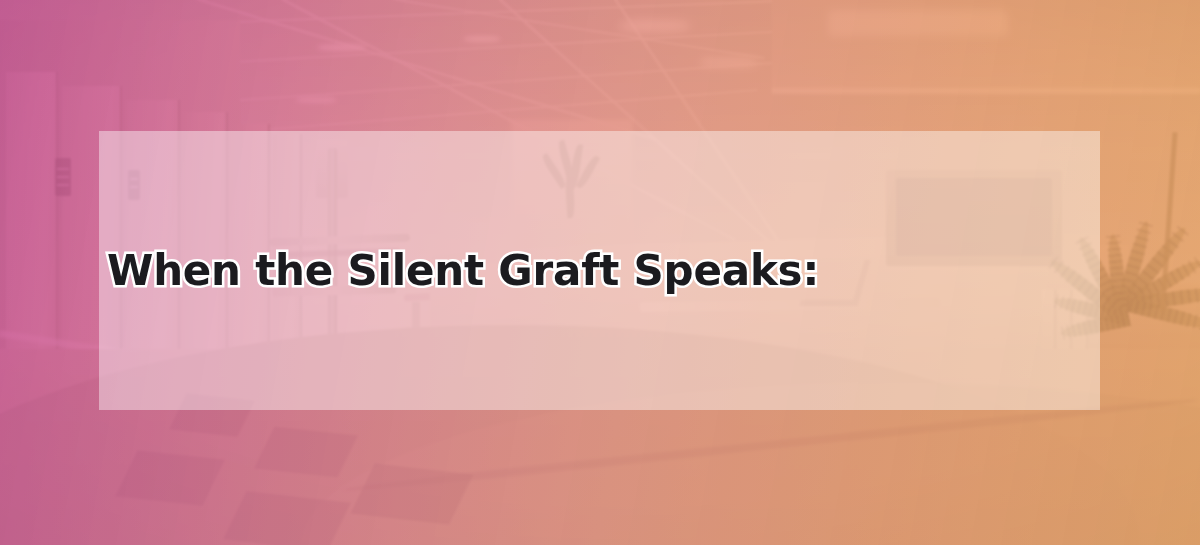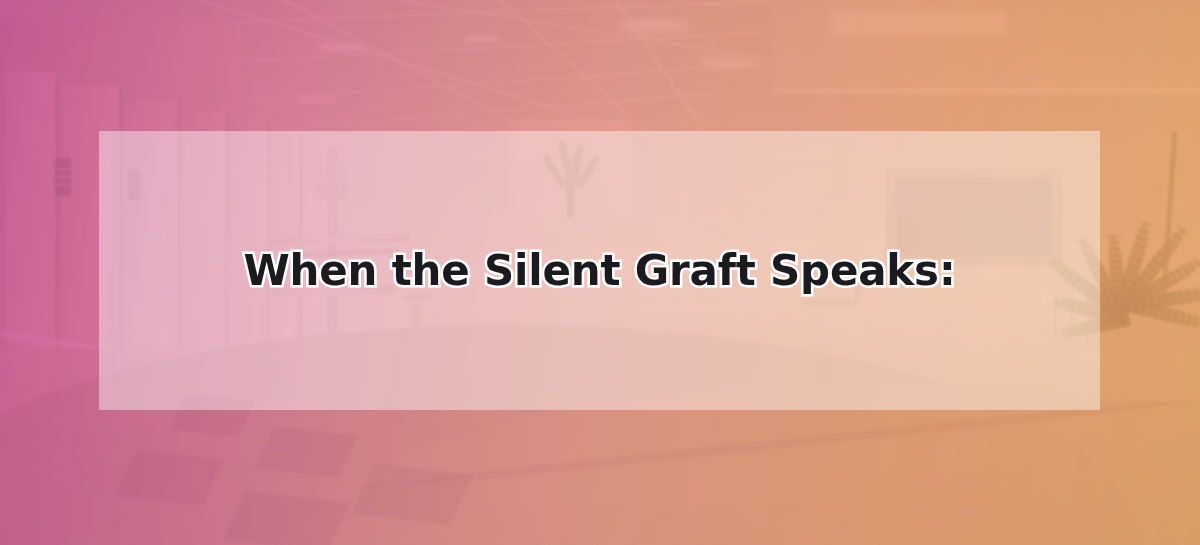--- a/index.html
+++ b/index.html
@@ -351,21 +351,21 @@
     position:absolute;
     left:99px; top:131px;
     width:1001px; height:279px;
     background:rgba(255,255,255,.42);
     display:flex; flex-direction:column;
     align-items:center; justify-content:center;
   }
 
   #title-block {
     width:100%;
-    text-align:center;
+    text-align:left;
     padding:0 8px;
   }
 
   .title-line {
     display:block;
     font-family:"DejaVu Sans", sans-serif;
     font-weight:700;
     font-size:43px;
     line-height:57px;
     letter-spacing:-0.2px;

